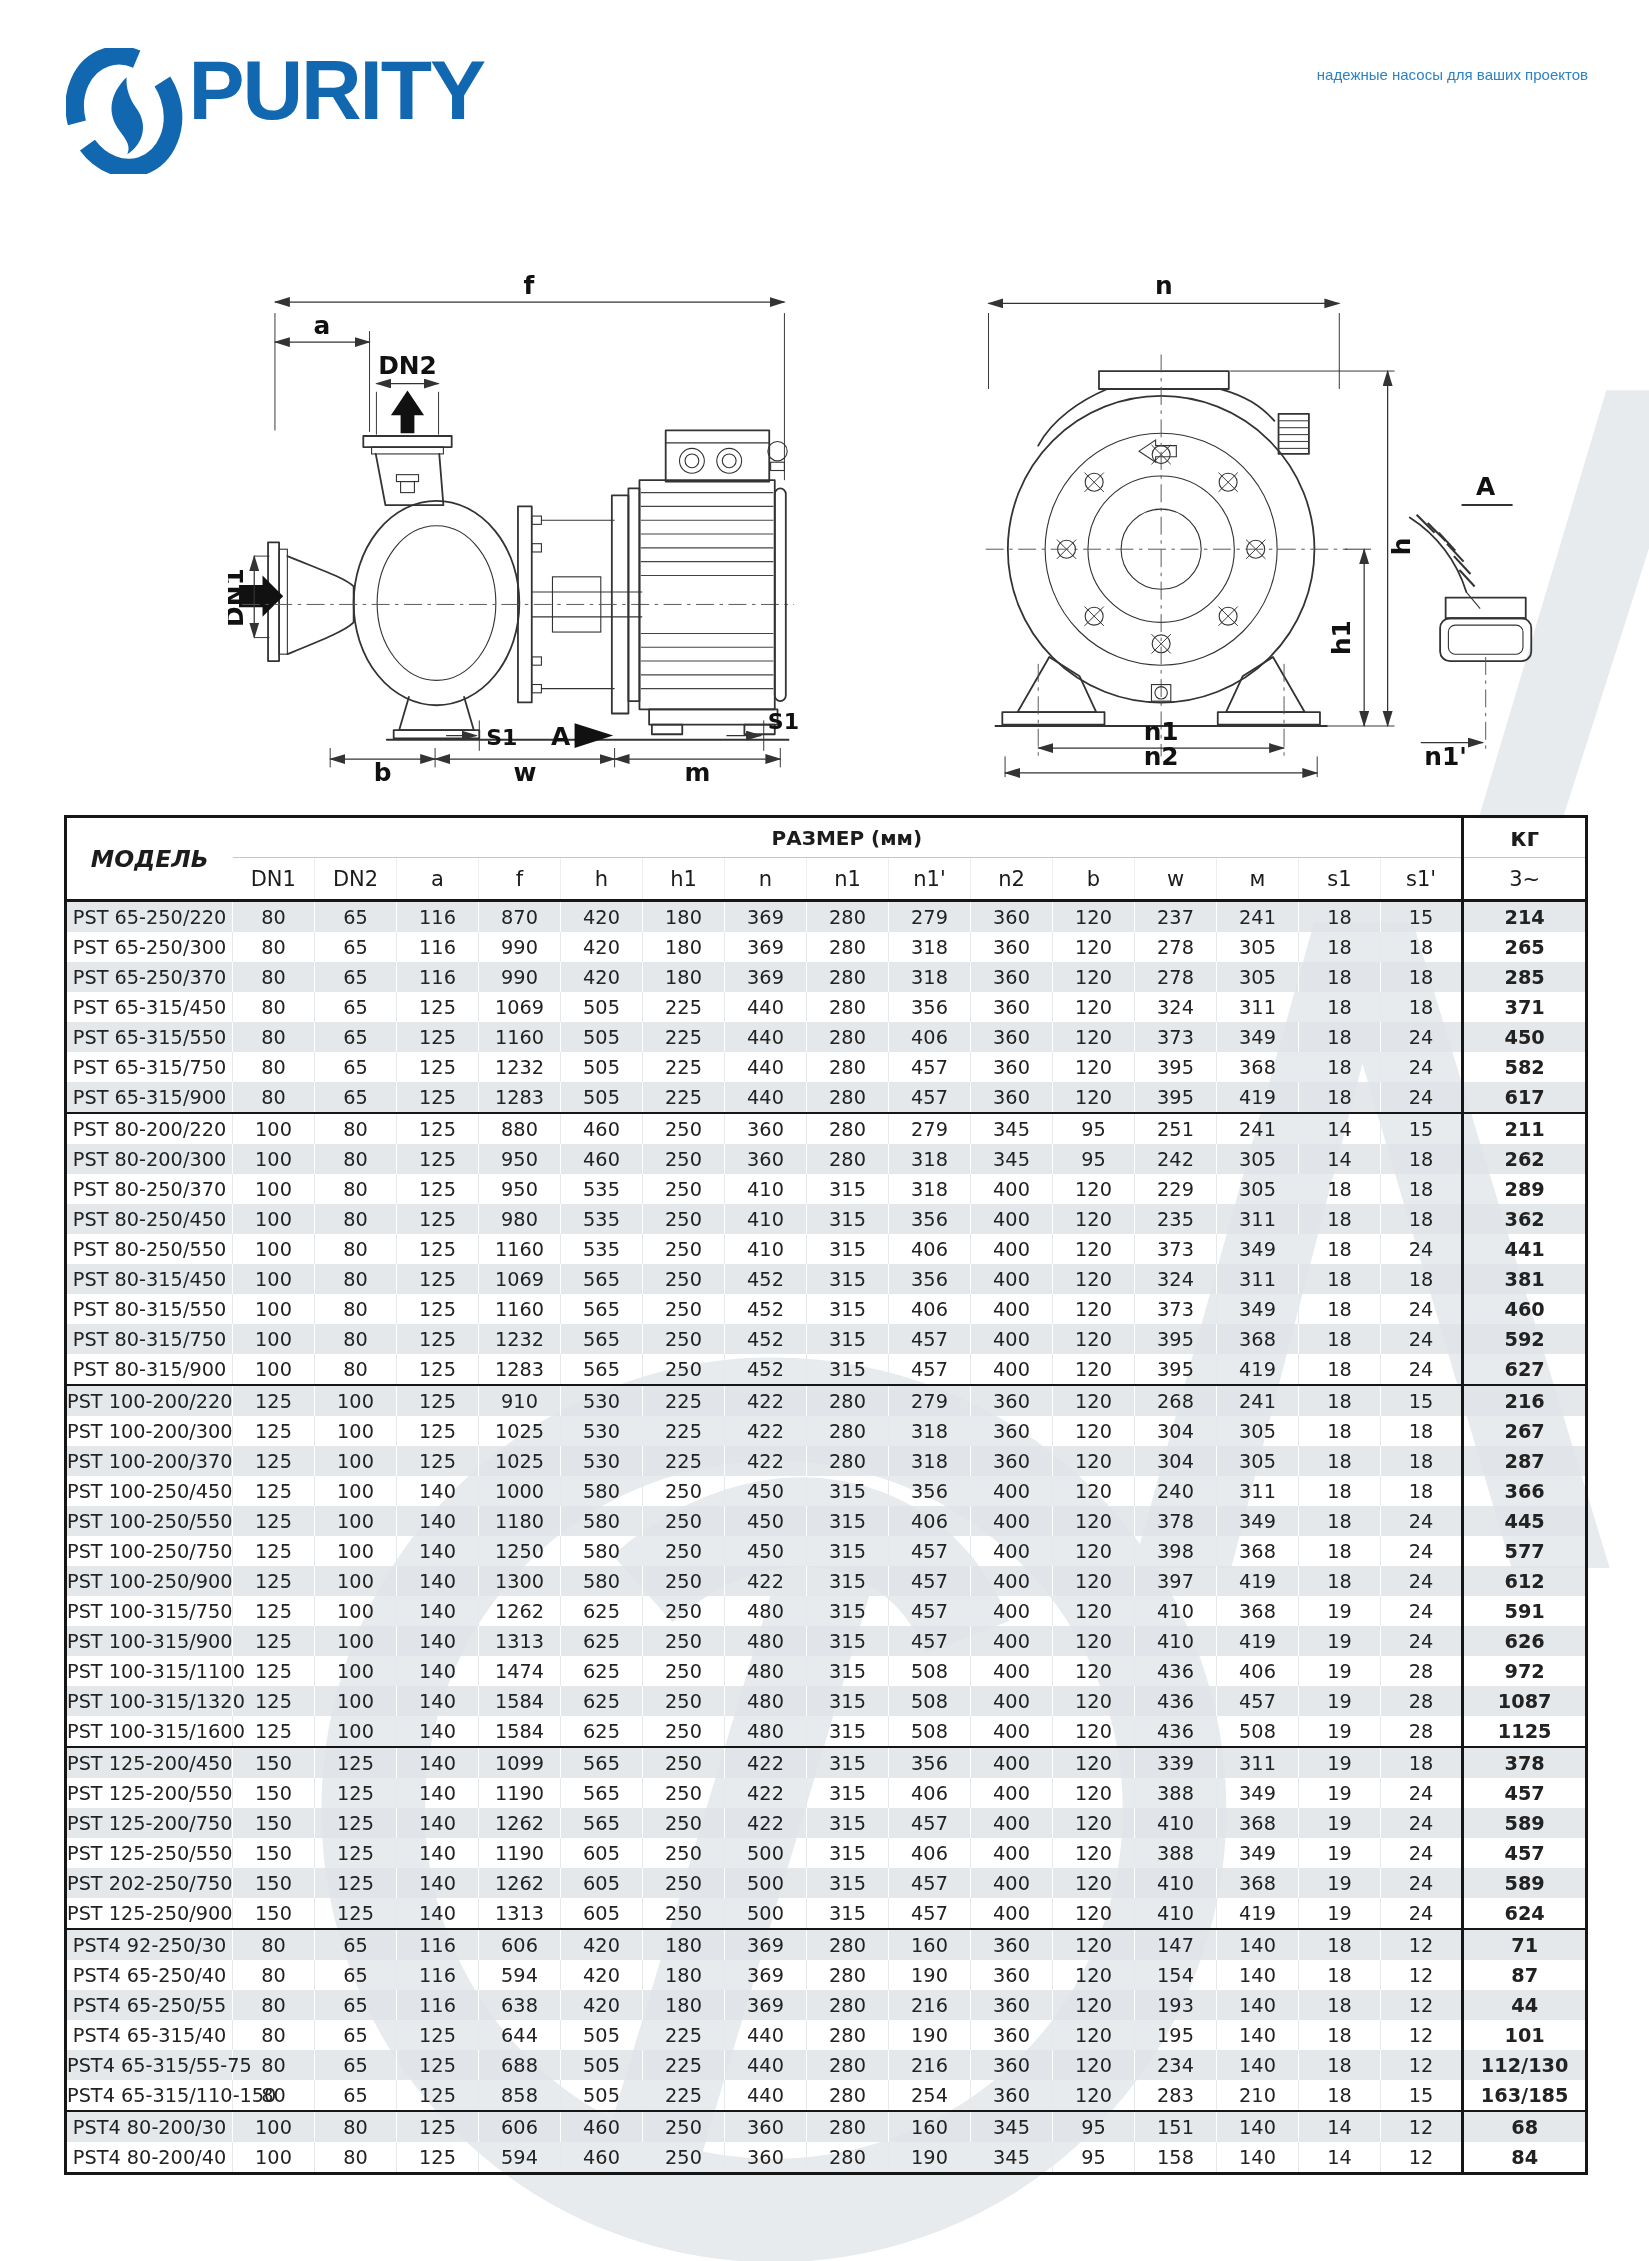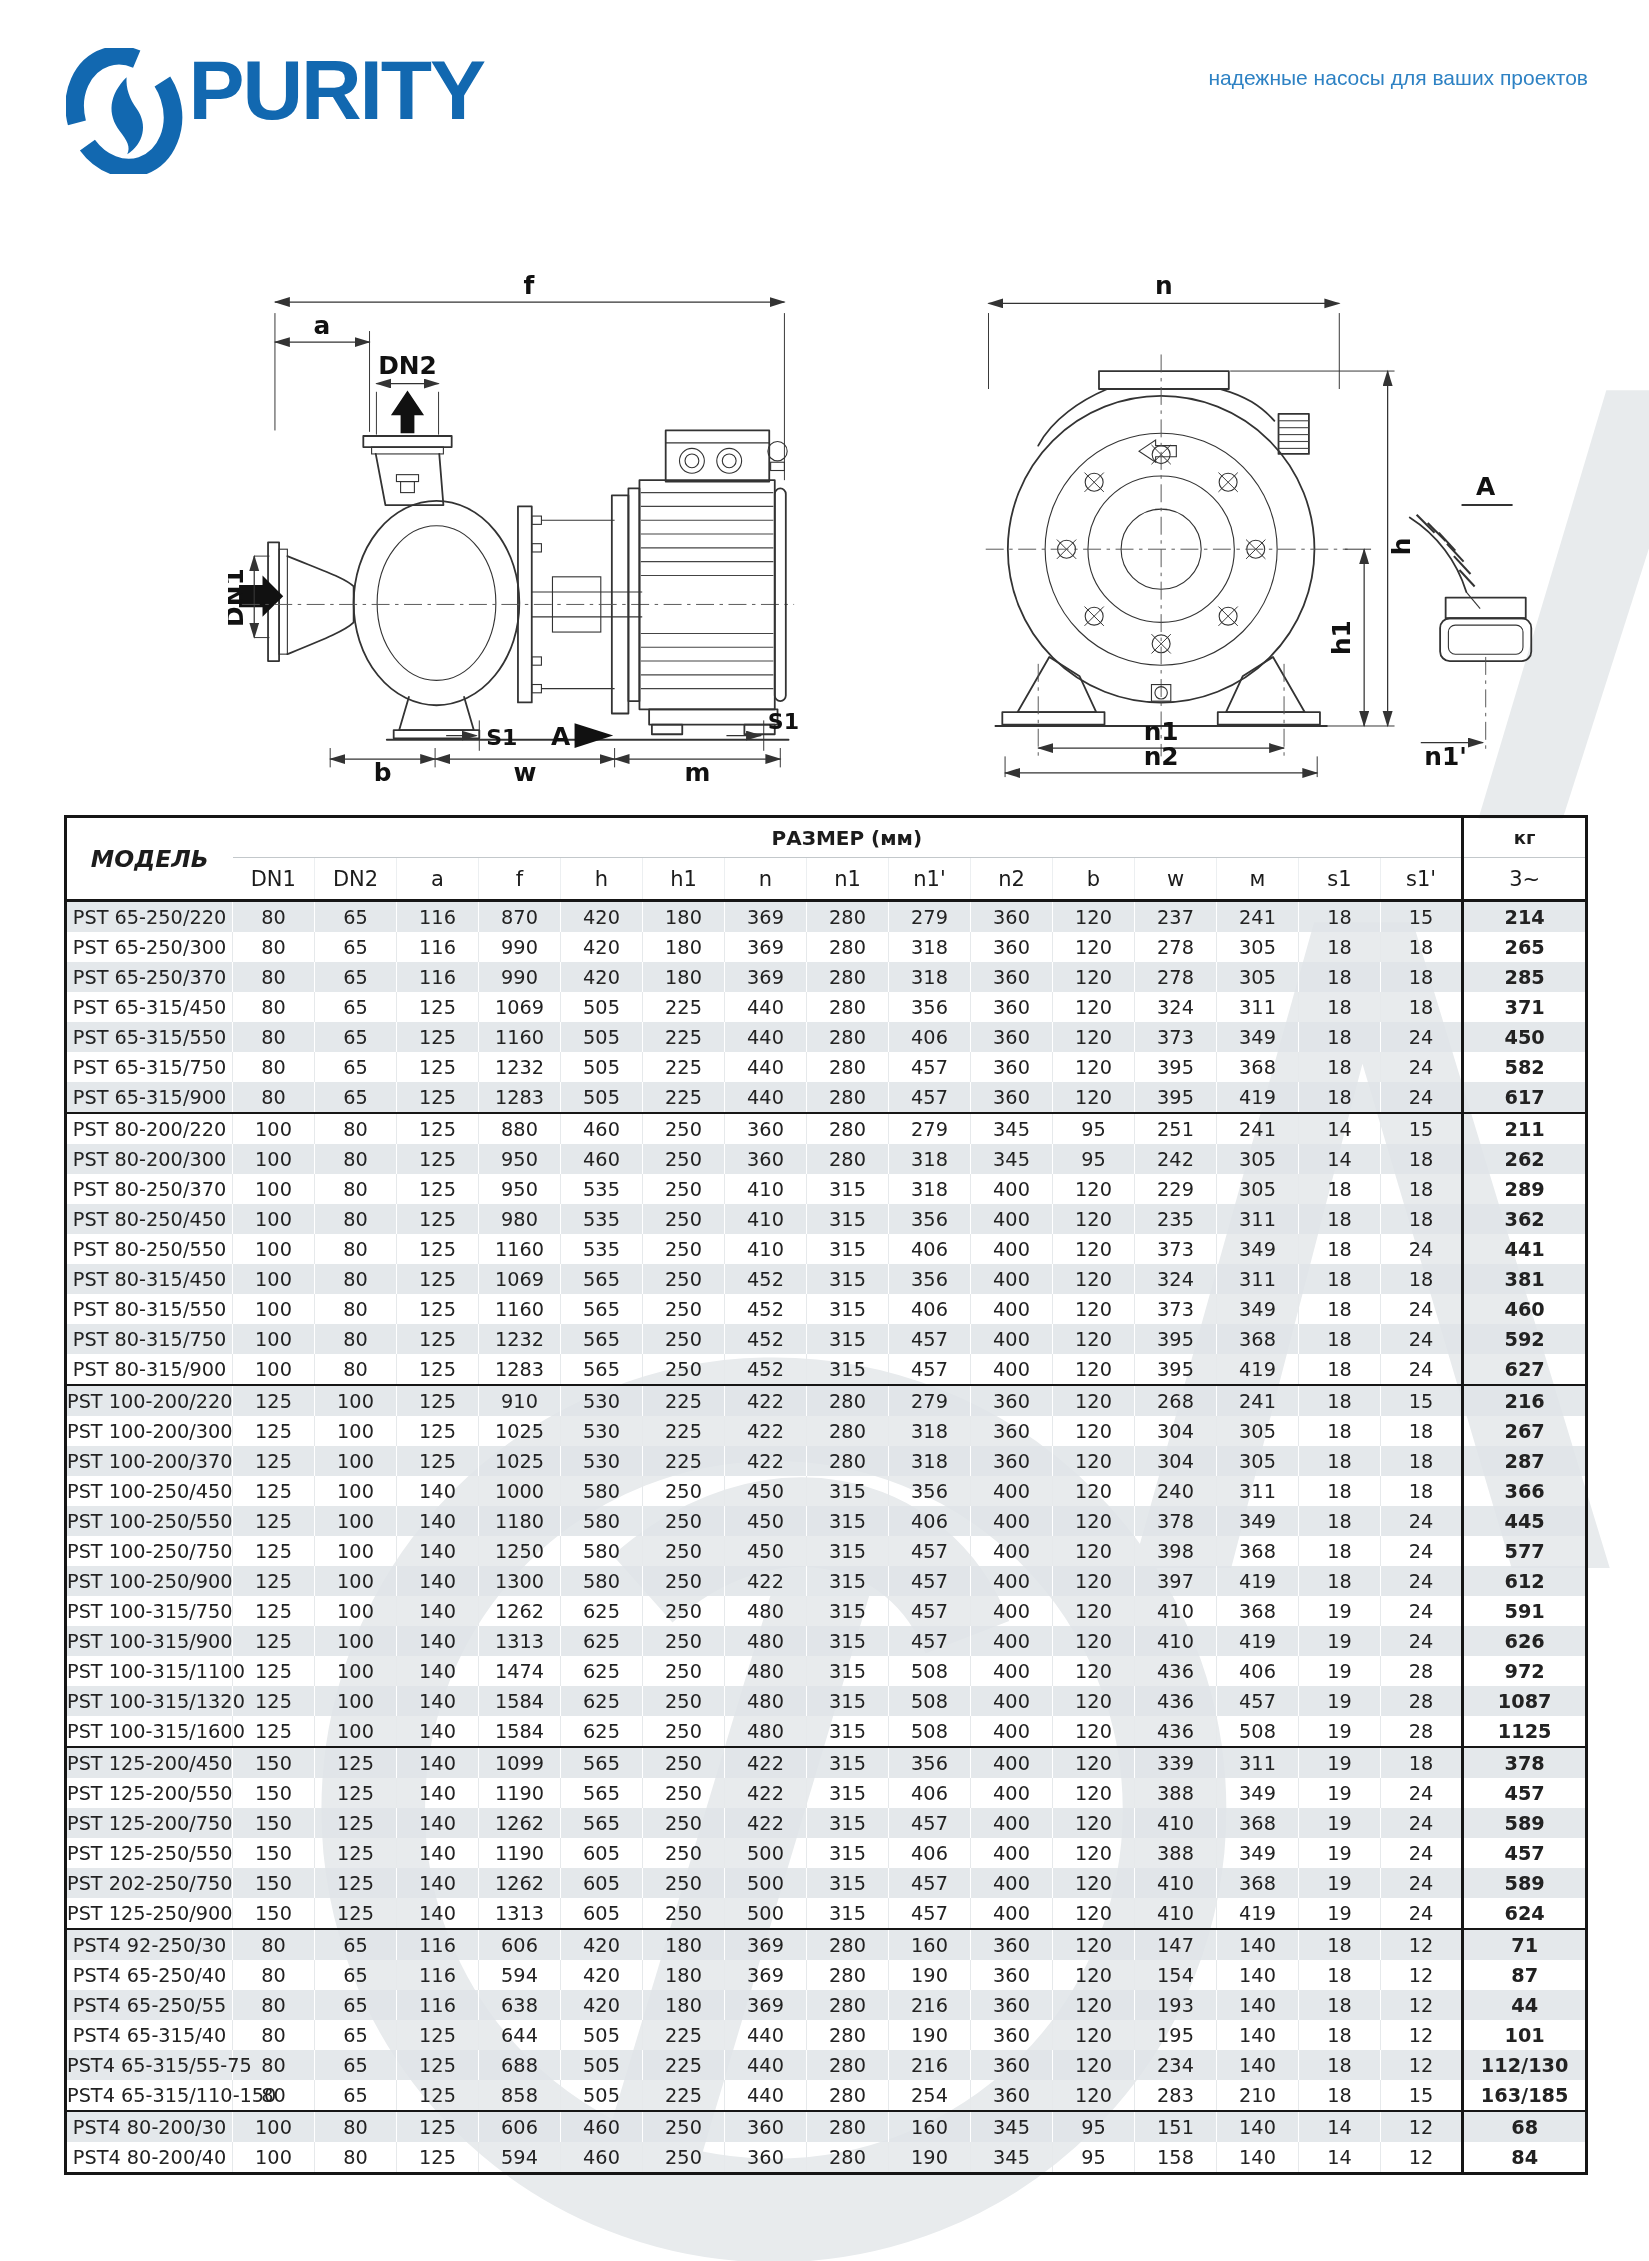--- a/index.html
+++ b/index.html
@@ -3,21 +3,21 @@
 <meta charset="utf-8">
 <style>
   html,body{margin:0;padding:0;background:#fff;}
   .page{position:relative;width:1650px;height:2261px;background:#fff;overflow:hidden;
         font-family:"DejaVu Sans","Liberation Sans",sans-serif;color:#1c1c1c;}
 
   
   .brand{position:absolute;left:66px;top:48px;display:flex;align-items:flex-start;z-index:3;}
   .brand-text{font-family:"Liberation Sans",sans-serif;font-weight:bold;font-size:84px;
               letter-spacing:-2.1px;color:#1268b0;line-height:1;margin-left:5.5px;}
-  .tagline{position:absolute;right:62px;top:66px;font-size:21px;color:#2e82c4;z-index:3;
+  .tagline{position:absolute;right:62px;top:66px;font-size:15px;color:#2e82c4;z-index:3;
            font-family:"Liberation Sans",sans-serif;}
 
   
   .wm{position:absolute;left:0;top:0;z-index:0;}
 
   
   .drawing{position:absolute;z-index:1;}
   .ln{stroke:#333;stroke-width:2.6;fill:none;stroke-linejoin:round;stroke-linecap:round;}
   .ln2{stroke:#333;stroke-width:1.6;fill:none;}
   .fin{stroke:#444;stroke-width:1.6;fill:none;}
@@ -29,21 +29,21 @@
   .dimS{font:bold 32px "DejaVu Sans",sans-serif;fill:#111;}
   .hatch{stroke:#333;stroke-width:3;fill:none;}
 
   
   table.spec{position:absolute;left:64px;top:815px;width:1514px;z-index:2;
              border-collapse:collapse;table-layout:fixed;background:transparent;
              border:3.5px solid #161616;}
   table.spec th,table.spec td{text-align:center;vertical-align:middle;padding:0;}
   th.model-h{font-size:23.5px;font-weight:bold;font-style:italic;}
   th.size-h{font-size:20px;font-weight:bold;height:39px;border-bottom:1.4px solid #c3c8cb;}
-  th.kg-h{font-size:18px;font-weight:bold;border-left:3.5px solid #161616;border-bottom:1.4px solid #c3c8cb;}
+  th.kg-h{font-size:24px;font-weight:bold;border-left:3.5px solid #161616;border-bottom:1.4px solid #c3c8cb;}
   tr.subrow th{font-size:21px;font-weight:normal;height:41px;border-bottom:3.5px solid #161616;}
   tr.subrow th.kg-sub{border-left:3.5px solid #161616;}
   th.model-h{border-bottom:3.5px solid #161616;}
   table.spec td{height:30px;font-size:19.3px;color:#222;}
   td.model{text-align:left;padding-left:11px;font-weight:normal;font-size:20px;white-space:nowrap;}
   td.kg{font-weight:bold;border-left:3.5px solid #161616 !important;}
   tbody td:not(:first-child){border-left:1.4px solid #e6e9eb;}
   tr.stripe td{background:rgba(223,228,231,0.85);}
   tr.stripe td:not(:first-child){border-left-color:#fff;}
   tr.g-start td{border-top:2.8px solid #161616;}

